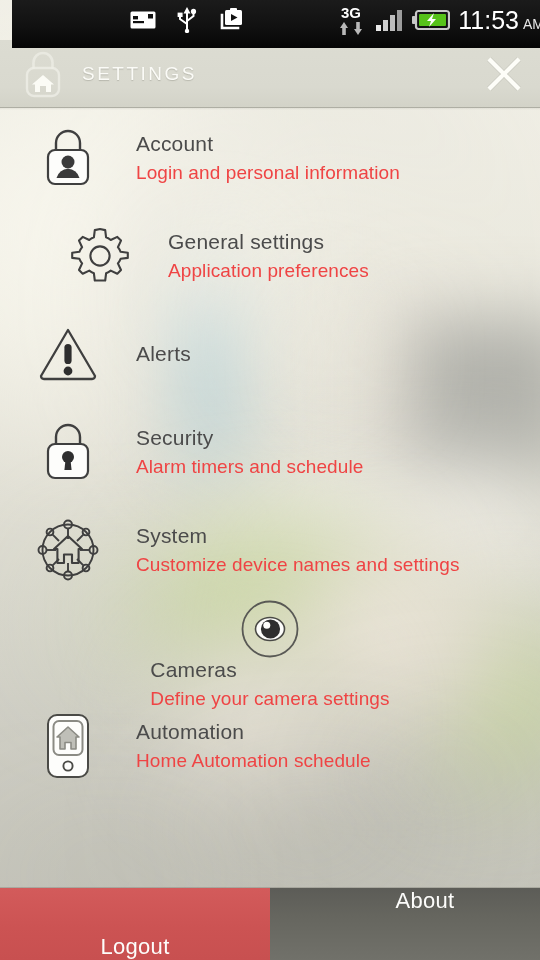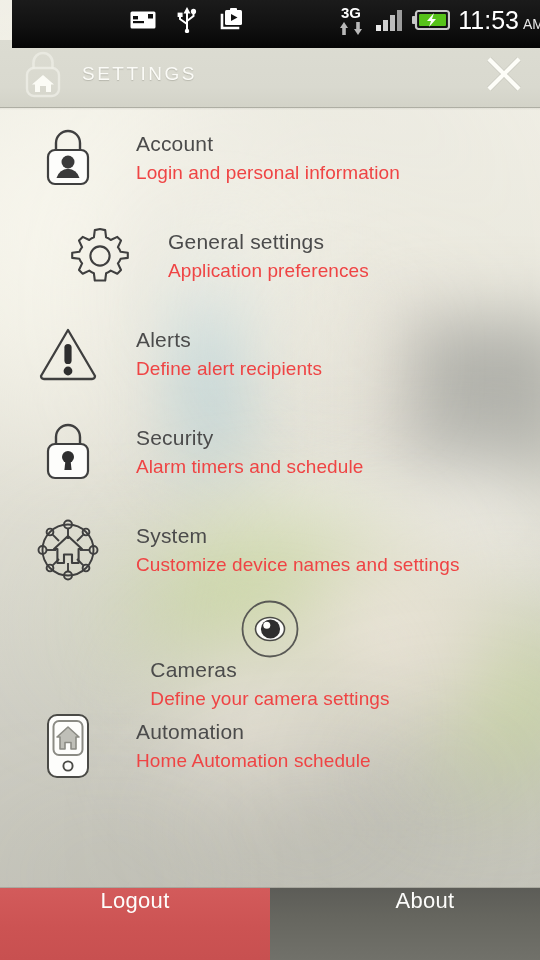--- a/index.html
+++ b/index.html
@@ -212,21 +212,21 @@
 
   
   #bottombar{
     position:absolute; left:0; bottom:0;
     width:540px; height:72px;
     display:flex; z-index:30;
   }
   #logout-button{
     width:270px; height:72px;
     background:linear-gradient(180deg,#d35b5b 0%,#cc5353 55%,#c85050 100%);
-    display:flex; align-items:flex-start; justify-content:center;
+    display:flex; align-items:flex-end; justify-content:center;
     cursor:pointer;
   }
   #about-button{
     width:270px; height:72px;
     background:linear-gradient(180deg,#5c5c57 0%,#66665f 40%,#71716a 100%);
     display:flex; align-items:flex-start; justify-content:center;
     cursor:pointer;
     padding-left:40px;
   }
   .btn-label{
@@ -381,21 +381,20 @@
     <div class="row" style="top:196px;">
       <div class="row-icon">
         <svg width="60" height="56" viewBox="0 0 60 56">
           <path d="M30 4 L57 50 A3.2 3.2 0 0 1 54 53 L6 53 A3.2 3.2 0 0 1 3 50 Z" fill="none" stroke="#3f3f3f" stroke-width="2.3" stroke-linejoin="round"></path>
           <rect x="26.4" y="18" width="7.2" height="20" rx="3.6" fill="#2e2e2e"></rect>
           <circle cx="30" cy="45" r="4.4" fill="#2e2e2e"></circle>
         </svg>
       </div>
       <div class="row-text">
         <div class="row-title">Alerts</div>
-        <div class="row-sub">Define alert recipients</div>
       </div>
     </div>
 
     <div class="row" style="top:294px;">
       <div class="row-icon">
         <svg width="56" height="66" viewBox="0 0 56 66">
           <path d="M16 26 L16 18 A12 12 0 0 1 40 18 L40 26" fill="none" stroke="#3f3f3f" stroke-width="2.4"></path>
           <rect x="8" y="25" width="40" height="34" rx="7" fill="#fdfdfb" stroke="#3f3f3f" stroke-width="2.2"></rect>
           <circle cx="28" cy="38" r="6" fill="#2e2e2e"></circle>
           <path d="M25.6 40 L30.4 40 L31.6 51 L24.4 51 Z" fill="#2e2e2e"></path>

